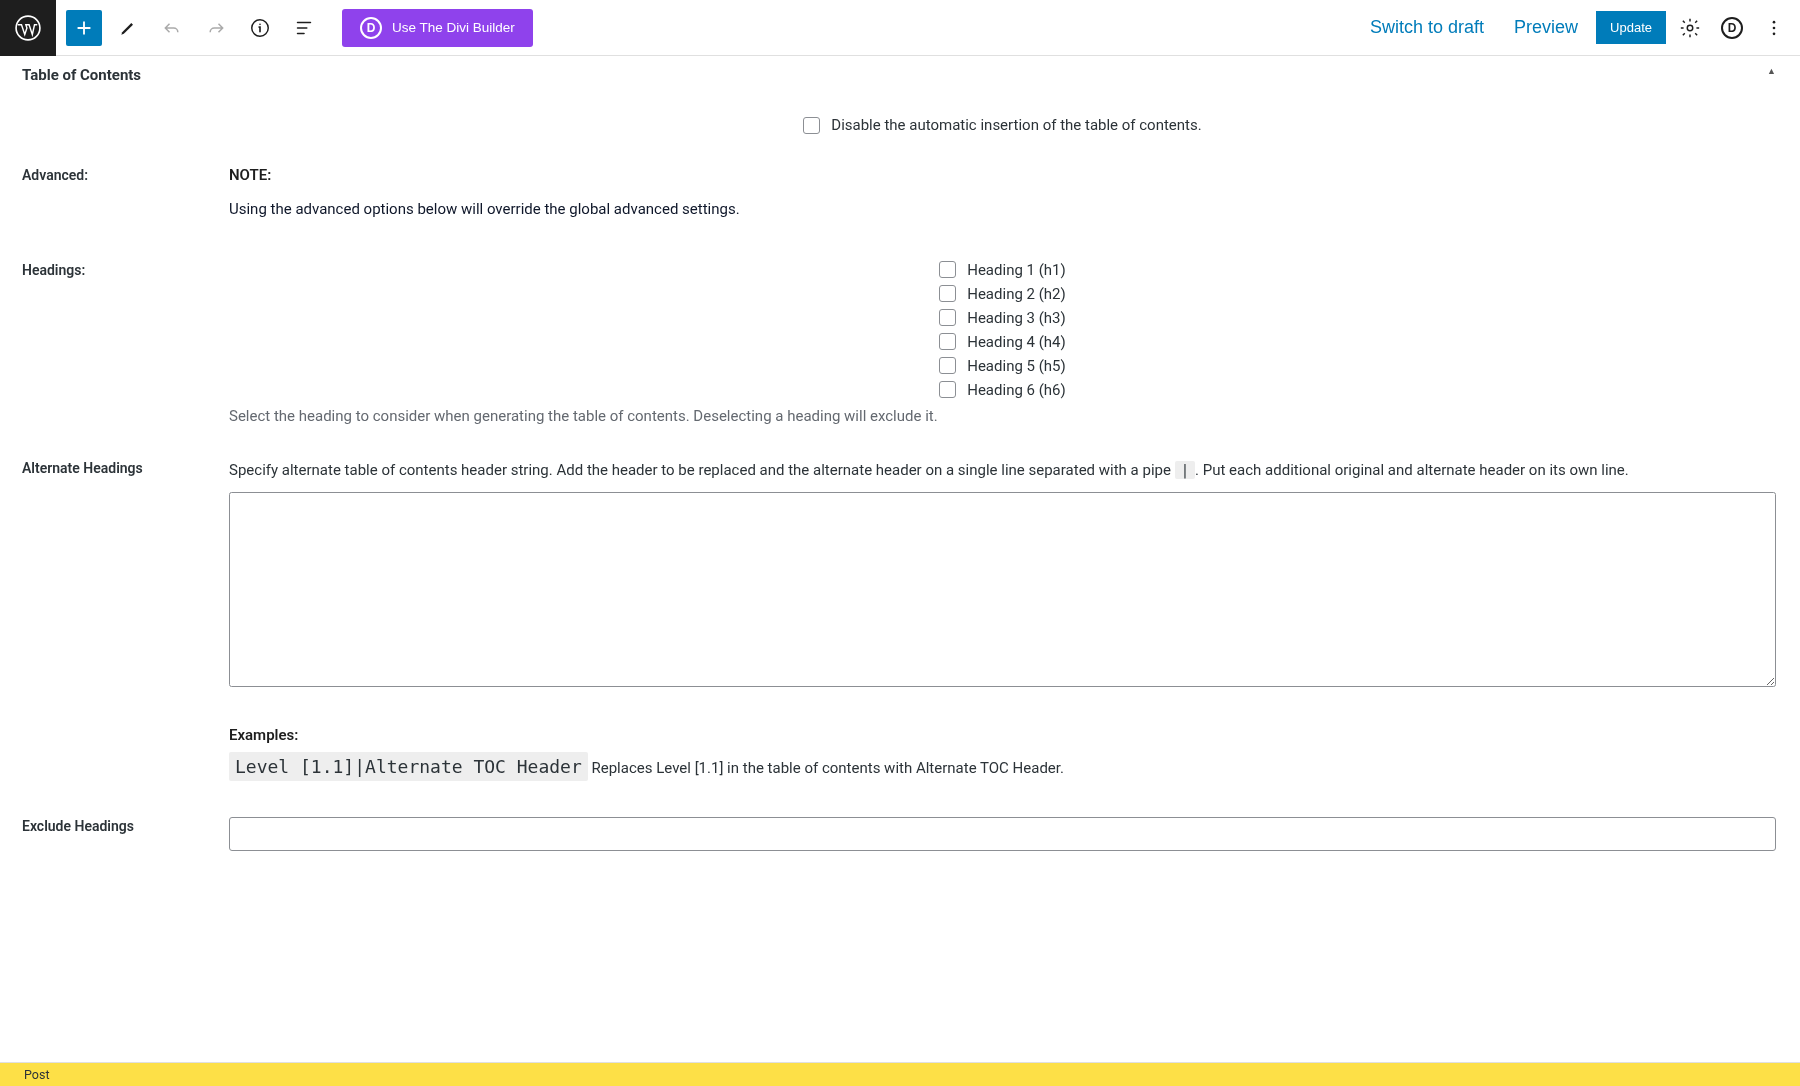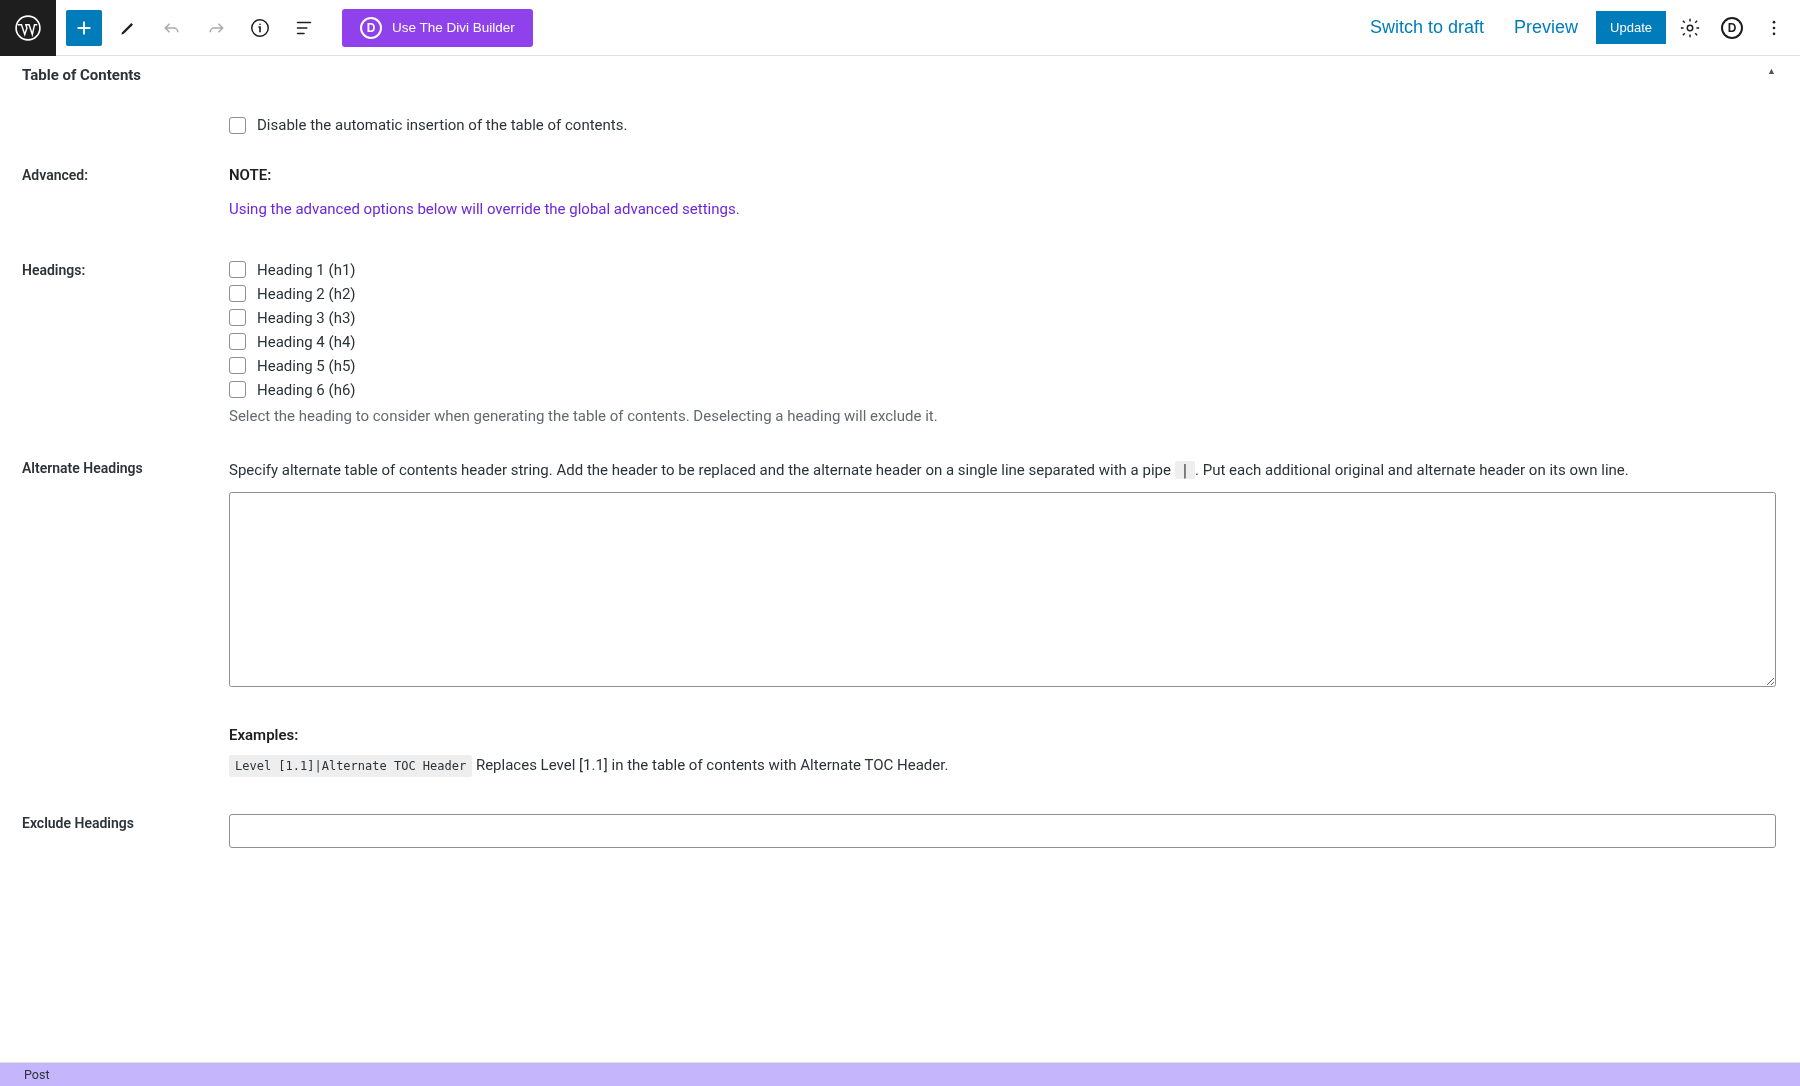--- a/index.html
+++ b/index.html
@@ -56,54 +56,54 @@
     font-size: 15px; font-weight: 700; color: #2c3338;
   }
   .collapse-arrow { font-size: 9px; color: #555; }
   
   .panel-body { padding: 0 24px 40px 22px; }
   .row { display: flex; margin-top: 26px; }
   .row.first { margin-top: 24px; }
   .col-label { width: 207px; flex: 0 0 207px; font-weight: 600; font-size: 14px; color: #2c3338; padding-top: 1px; }
   .col-content { flex: 1; }
   
-  .check-line { display: flex; align-items: center; margin-bottom: 6px; }
+  .check-line { display: flex; align-items: center; margin-bottom: 6px; justify-content: center; }
   .check-line input[type=checkbox] {
     width: 17px; height: 17px; margin-right: 11px;
     border: 1px solid #8c8f94; border-radius: 3px;
     appearance: none; background: #fff;
   }
   .check-line label { font-size: 15px; color: #2c3338; }
   
   .note-label { font-weight: 600; font-size: 15px; margin-bottom: 14px; }
-  .note-text { font-size: 15px; color: #6d28d9; line-height: 1.5; }
+  .note-text { font-size: 15px; color: #0f172a; line-height: 1.5; }
   .help-text { font-size: 15px; color: #646970; margin-top: 8px; }
   
   .desc-p { font-size: 15px; color: #2c3338; line-height: 1.55; margin-bottom: 8px; }
   .pipe { background: #eee; padding: 1px 6px; font-family: monospace; font-size: 14px; border-radius: 2px; }
   
   textarea.big {
     width: 100%; height: 195px;
     border: 1px solid #8c8f94; border-radius: 2.5px;
     padding: 8px; font-size: 14px; font-family: inherit;
     resize: vertical; margin-top: 2px;
   }
   input.line {
     width: 100%; height: 34px;
     border: 1px solid #8c8f94; border-radius: 3px;
     padding: 4px 8px; font-size: 14px;
   }
   
   .examples-hdr { font-weight: 600; font-size: 15px; margin-top: 36px; margin-bottom: 12px; }
   .ex-line { font-size: 15px; color: #2c3338; margin-bottom: 12px; }
-  .code { background: #eee; font-family: Consolas, monospace; font-size: 12px; padding: 4px 6px; border-radius: 2px; }
+  .code { background: #eee; font-family: Consolas, monospace; font-size: 18px; padding: 4px 6px; border-radius: 2px; }
   
   .footer-crumb {
     position: fixed; bottom: 0; left: 0; right: 0;
-    background: #c4b5fd; border-top: 1px solid #e0e0e0;
+    background: #fde047; border-top: 1px solid #e0e0e0;
     padding: 4px 24px; font-size: 12.5px; color: #2c3338;
   }
 </style>
 </head>
 <body>
 
 <div class="top-bar">
   <div class="wp-logo">
     <svg width="26" height="26" viewBox="0 0 24 24">
         <circle cx="12" cy="12" r="11" fill="none" stroke="#fff" stroke-width="1.5"></circle>

